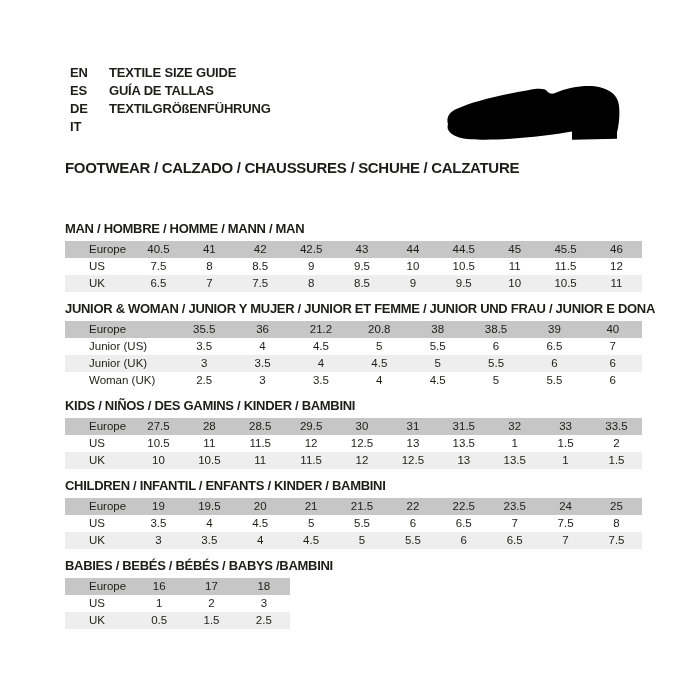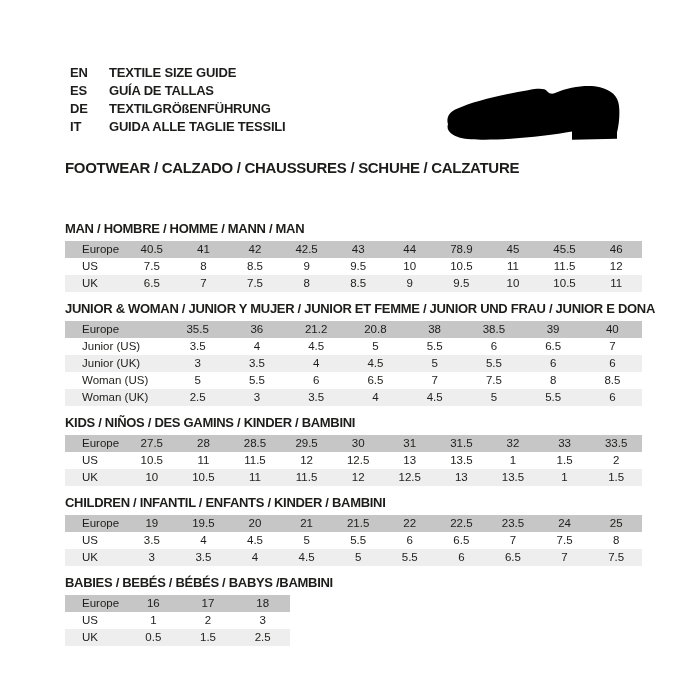--- a/index.html
+++ b/index.html
@@ -44,21 +44,21 @@
   }
   table.size-table {
     border-collapse:collapse; table-layout:fixed;
     width:577px; font-size:11.5px;
   }
   table.size-table.cols-3 { width:225px; }
   td {
     height:17px; line-height:17px; padding:0;
     text-align:center; overflow:hidden; white-space:nowrap;
   }
-  td.label { text-align:left; padding-left:17px; }
+  td.label { text-align:left; padding-left:24px; }
   .cols-10 td.label, .cols-3 td.label { width:44px; }
   .cols-8  td.label { width:86px; }
   tr:first-child td { background:#c6c6c6; }
   tr:nth-child(2n+3) td { background:#eeeeee; }
 </style>
 </head>
 <body>
 
 <div class="page">
 
@@ -70,21 +70,20 @@
     <div class="lang-row">
       <span class="lang-code">ES</span>
       <span class="lang-label">GUÍA DE TALLAS</span>
     </div>
     <div class="lang-row">
       <span class="lang-code">DE</span>
       <span class="lang-label">TEXTILGRÖßENFÜHRUNG</span>
     </div>
     <div class="lang-row">
       <span class="lang-code">IT</span>
-      <span class="lang-label">GUIDA ALLE TAGLIE TESSILI</span>
     </div>
   </div>
 
   <div class="shoe-wrap">
     <svg viewBox="0 0 180 60" preserveAspectRatio="none" aria-hidden="true">
       <path fill="#000000" d="
         M5,40
         C3,34 6,28 14,25
         C30,18 55,12 85,7
         C95,5 102,5 104,8
@@ -110,21 +109,21 @@
       <table class="size-table cols-10">
           <tbody>
             <tr>
               <td class="label">Europe</td>
               <td>40.5</td>
               <td>41</td>
               <td>42</td>
               <td>42.5</td>
               <td>43</td>
               <td>44</td>
-              <td>78.9</td>
+              <td>44.5</td>
               <td>45</td>
               <td>45.5</td>
               <td>46</td>
             </tr>
             <tr>
               <td class="label">US</td>
               <td>7.5</td>
               <td>8</td>
               <td>8.5</td>
               <td>9</td>
@@ -183,31 +182,20 @@
               <td>3</td>
               <td>3.5</td>
               <td>4</td>
               <td>4.5</td>
               <td>5</td>
               <td>5.5</td>
               <td>6</td>
               <td>6</td>
             </tr>
             <tr>
-              <td class="label">Woman (US)</td>
-              <td>5</td>
-              <td>5.5</td>
-              <td>6</td>
-              <td>6.5</td>
-              <td>7</td>
-              <td>7.5</td>
-              <td>8</td>
-              <td>8.5</td>
-            </tr>
-            <tr>
               <td class="label">Woman (UK)</td>
               <td>2.5</td>
               <td>3</td>
               <td>3.5</td>
               <td>4</td>
               <td>4.5</td>
               <td>5</td>
               <td>5.5</td>
               <td>6</td>
             </tr>

